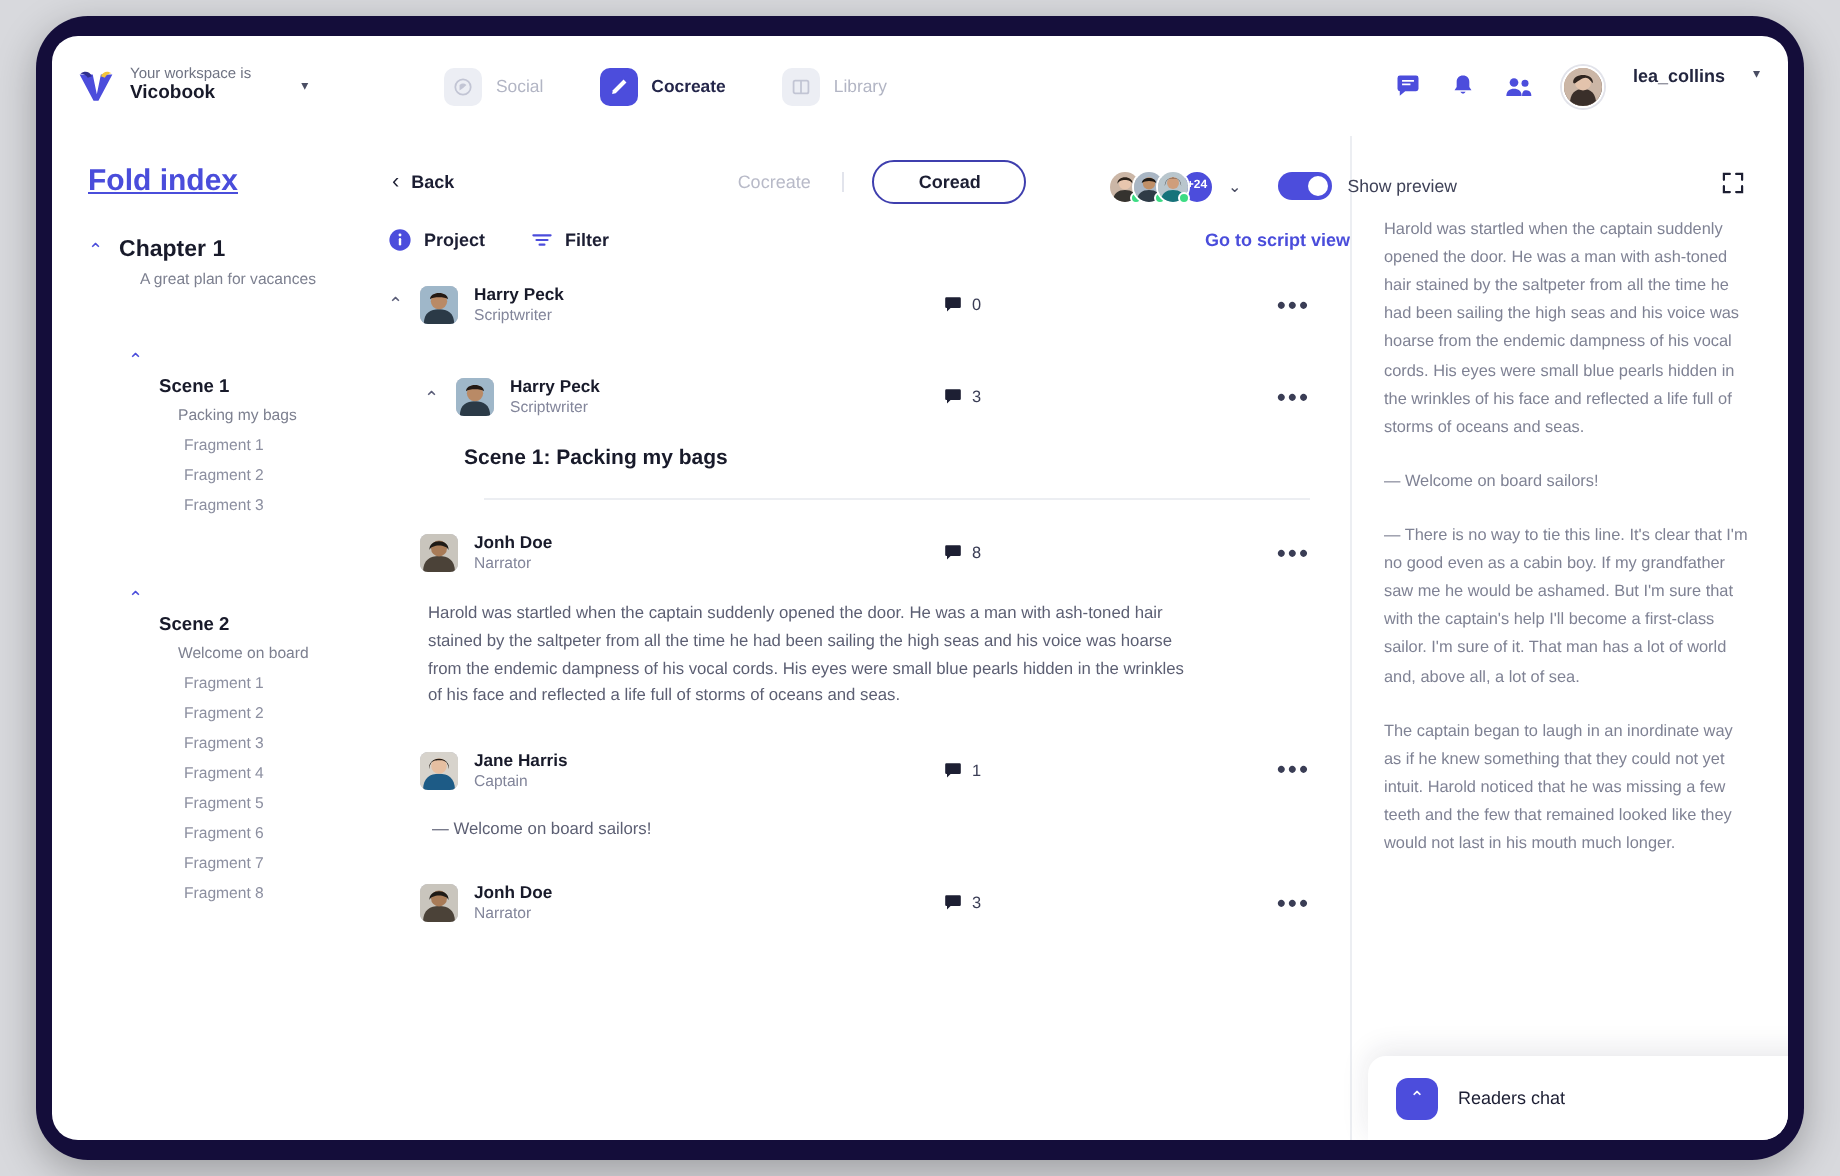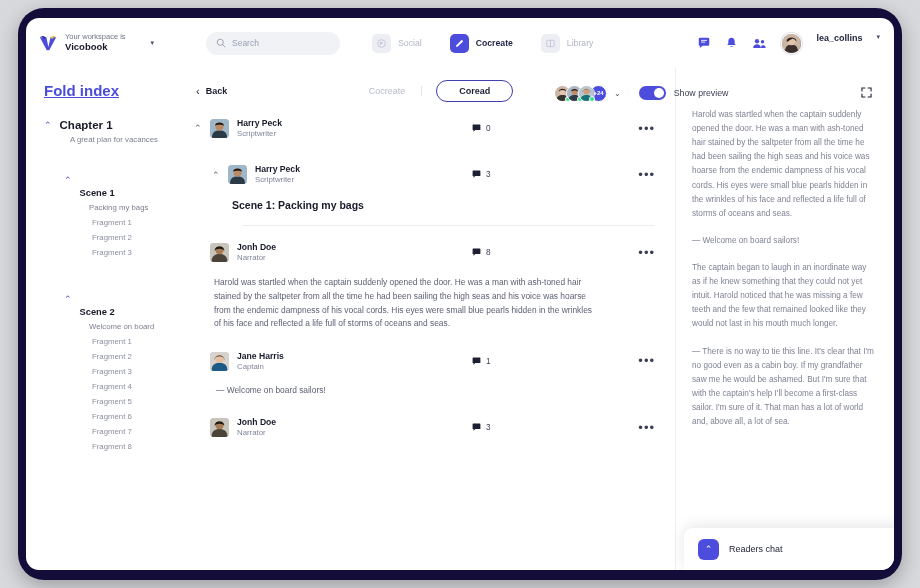--- a/index.html
+++ b/index.html
@@ -223,27 +223,20 @@
         <path d="M2.5 3.5 C5 1.5 8 2 9.5 5 L7 6 C6 4 4 3.4 2.5 3.5 Z" fill="#2f2f8e"></path>
         <path d="M21.5 3.2 C19 1.4 16.2 2.2 15 5 L17.4 6 C18.2 4.1 20 3.2 21.5 3.2 Z" fill="#f2c43c"></path>
       </svg>
       <div class="ws-text">
         <div class="ws-sub">Your workspace is</div>
         <div class="ws-name">Vicobook</div>
       </div>
       <span class="ws-caret">▾</span>
     </div>
 
-    <div class="searchbox">
-      <svg width="10" height="10" viewBox="0 0 14 14">
-        <circle cx="6" cy="6" r="4.3" fill="none" stroke="#9a9db0" stroke-width="1.3"></circle>
-        <line x1="9.2" y1="9.2" x2="12.6" y2="12.6" stroke="#9a9db0" stroke-width="1.3" stroke-linecap="round"></line>
-      </svg>
-      <span class="search-ph">Search</span>
-    </div>
 
     <div class="navgroup">
       <div class="navitem">
         <span class="nav-ico">
           <svg width="11" height="11" viewBox="0 0 16 16">
             <circle cx="8" cy="8" r="5.6" fill="none" stroke="#c2c5d4" stroke-width="1.3"></circle>
             <path d="M5.5 6.5 Q8 4.5 10.5 6.5 Q8 9 5.5 10.5 Z" fill="#c2c5d4"></path>
           </svg>
         </span>
         <span class="nav-label">Social</span>
@@ -344,20 +337,39 @@
           <span style="font-size:11px;color:#1c1e33;">‹</span>
           <span class="back-label">Back</span>
         </span>
         <span class="mode-tabs">
           <span class="mode-off">Cocreate</span>
           <span class="mode-on">Coread</span>
         </span>
       </div>
 
 
+      <div class="toolbar">
+        <span class="tb-item">
+          <svg width="12" height="12" viewBox="0 0 14 14">
+            <circle cx="7" cy="7" r="6.2" fill="#4c4ddc"></circle>
+            <rect x="6.3" y="5.8" width="1.4" height="4.4" rx="0.7" fill="#fff"></rect>
+            <circle cx="7" cy="4.1" r="0.85" fill="#fff"></circle>
+          </svg>
+          <span class="tb-label">Project</span>
+        </span>
+        <span class="tb-item">
+          <svg width="12" height="12" viewBox="0 0 14 14">
+            <line x1="2" y1="4.3" x2="12" y2="4.3" stroke="#4c4ddc" stroke-width="1.3" stroke-linecap="round"></line>
+            <line x1="3.8" y1="7" x2="10.2" y2="7" stroke="#4c4ddc" stroke-width="1.3" stroke-linecap="round"></line>
+            <line x1="5.6" y1="9.7" x2="8.4" y2="9.7" stroke="#4c4ddc" stroke-width="1.3" stroke-linecap="round"></line>
+          </svg>
+          <span class="tb-label">Filter</span>
+        </span>
+        <span class="script-link">Go to script view</span>
+      </div>
 
       <div class="feed">
 
         <div class="post">
           <div class="post-head">
             <span class="post-chev">⌃</span>
             <span class="av">
               <svg width="100%" height="100%" viewBox="0 0 20 20">
                 <rect width="20" height="20" fill="#9fb7c9"></rect>
                 <path d="M2 20 C2 14 5.5 12.2 10 12.2 C14.5 12.2 18 14 18 20 Z" fill="#2b3a47"></path>
@@ -538,22 +550,22 @@
             <path d="M9 1.2 H12.8 V5" fill="none" stroke="#1d1f33" stroke-width="1.4" stroke-linecap="round"></path>
             <path d="M12.8 9 V12.8 H9" fill="none" stroke="#1d1f33" stroke-width="1.4" stroke-linecap="round"></path>
             <path d="M5 12.8 H1.2 V9" fill="none" stroke="#1d1f33" stroke-width="1.4" stroke-linecap="round"></path>
           </svg>
         </span>
       </div>
 
       <div style="margin-top:24px">
         <div class="pv-p">Harold was startled when the captain suddenly opened the door. He was a man with ash-toned hair stained by the saltpeter from all the time he had been sailing the high seas and his voice was hoarse from the endemic dampness of his vocal cords. His eyes were small blue pearls hidden in the wrinkles of his face and reflected a life full of storms of oceans and seas.</div>
         <div class="pv-p">— Welcome on board sailors!</div>
+        <div class="pv-p">— There is no way to tie this line. It's clear that I'm no good even as a cabin boy. If my grandfather saw me he would be ashamed. But I'm sure that with the captain's help I'll become a first-class sailor. I'm sure of it. That man has a lot of world and, above all, a lot of sea.</div>
         <div class="pv-p">The captain began to laugh in an inordinate way as if he knew something that they could not yet intuit. Harold noticed that he was missing a few teeth and the few that remained looked like they would not last in his mouth much longer.</div>
-        <div class="pv-p">— There is no way to tie this line. It's clear that I'm no good even as a cabin boy. If my grandfather saw me he would be ashamed. But I'm sure that with the captain's help I'll become a first-class sailor. I'm sure of it. That man has a lot of world and, above all, a lot of sea.</div>
       </div>
 
       <div class="readers-chat">
         <span class="rc-btn">⌃</span>
         <span class="rc-label">Readers chat</span>
       </div>
     </div>
 
   </div>
 </div>

